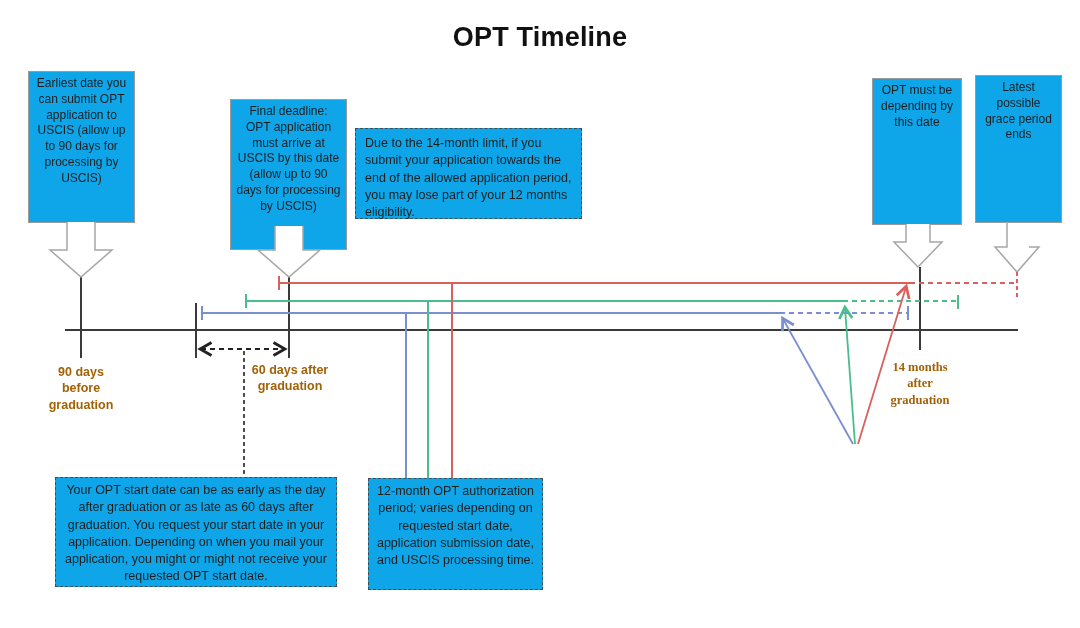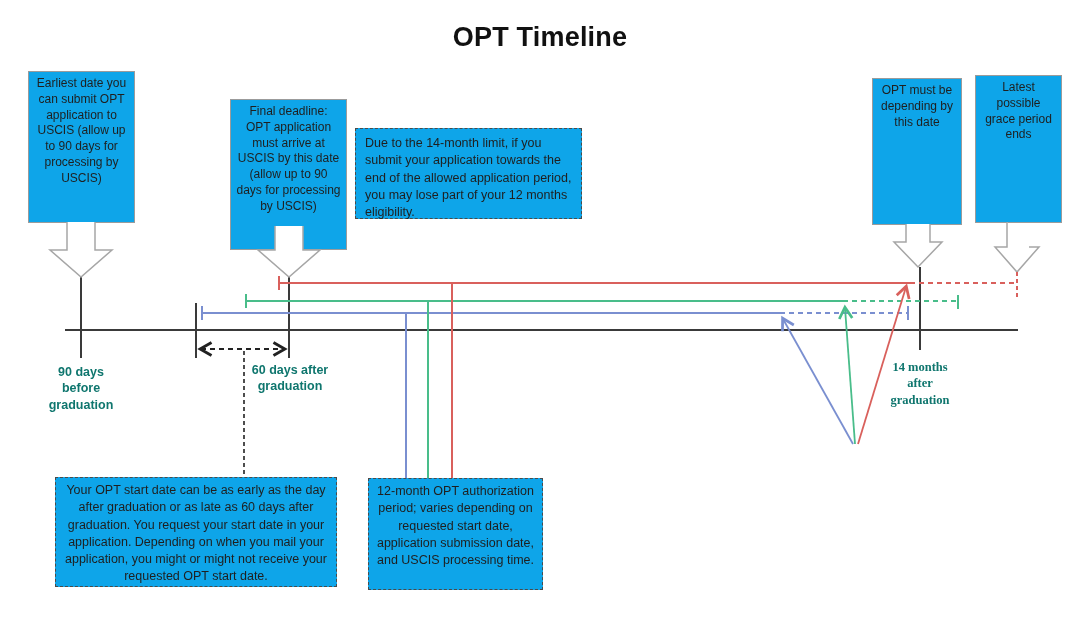--- a/index.html
+++ b/index.html
@@ -7,21 +7,21 @@
          font-family:"Liberation Sans",sans-serif;}
   .title{position:absolute;left:0;top:22px;width:100%;text-align:center;
          font-size:27px;font-weight:600;color:#111;letter-spacing:.2px;}
   .box{position:absolute;box-sizing:border-box;background:#0ea5e9;display:flex;
        align-items:flex-start;justify-content:center;text-align:center;
        font-size:12px;font-weight:normal;line-height:1.32;color:#1f1f1f;padding:4px 5px;}
   .solid{border:1.4px solid #9b9b9b;}
   .dashed{border:1.4px dashed #4a4a4a;}
   .leftalign{text-align:left;justify-content:flex-start;}
   .label{position:absolute;text-align:center;font-size:12.5px;font-weight:bold;
-         line-height:1.3;color:#0f766e;}
+         line-height:1.3;color:#a16207;}
   svg.overlay{position:absolute;left:0;top:0;pointer-events:none;}
 </style>
 </head>
 <body>
 
 <div class="stage">
 
   <div class="title">OPT Timeline</div>
 
   <div class="box solid" style="left:28px;top:71px;width:107px;height:152px;">

